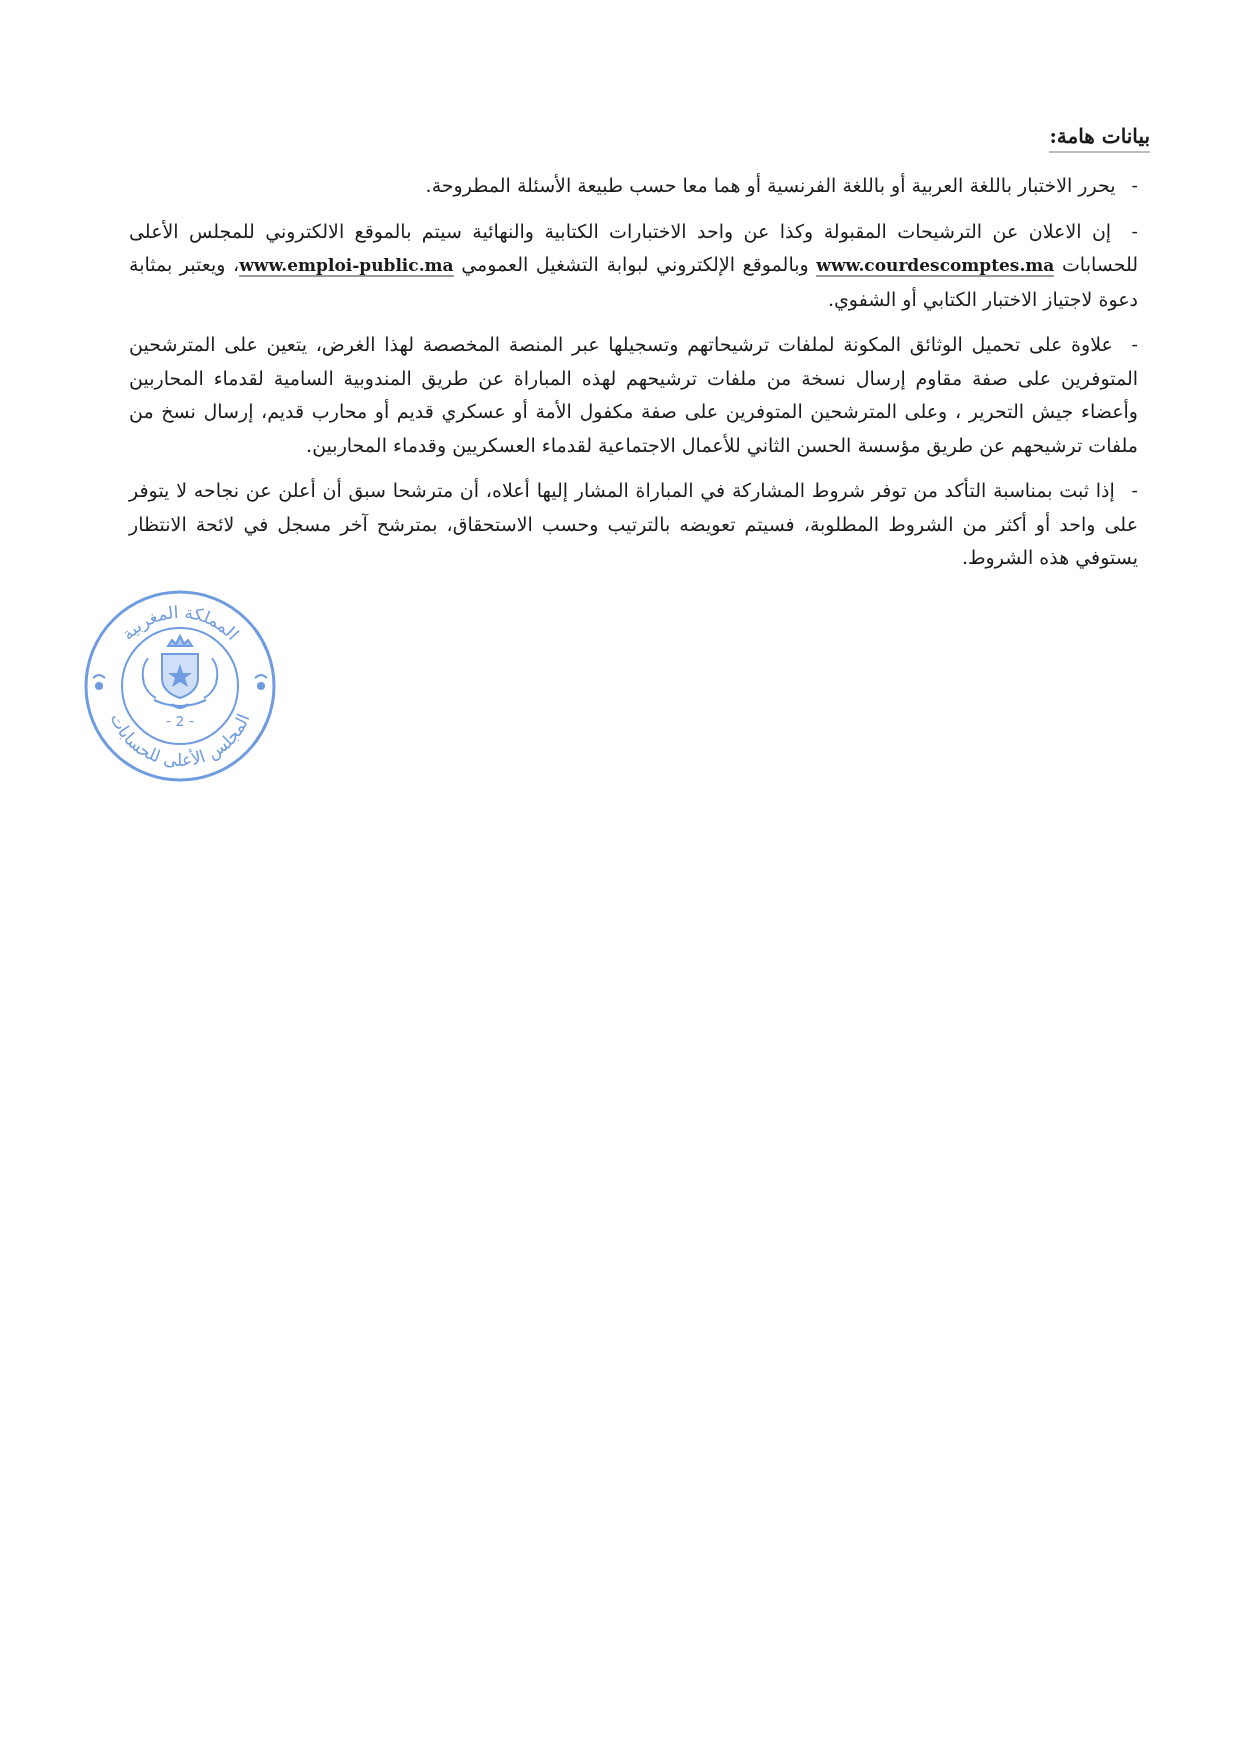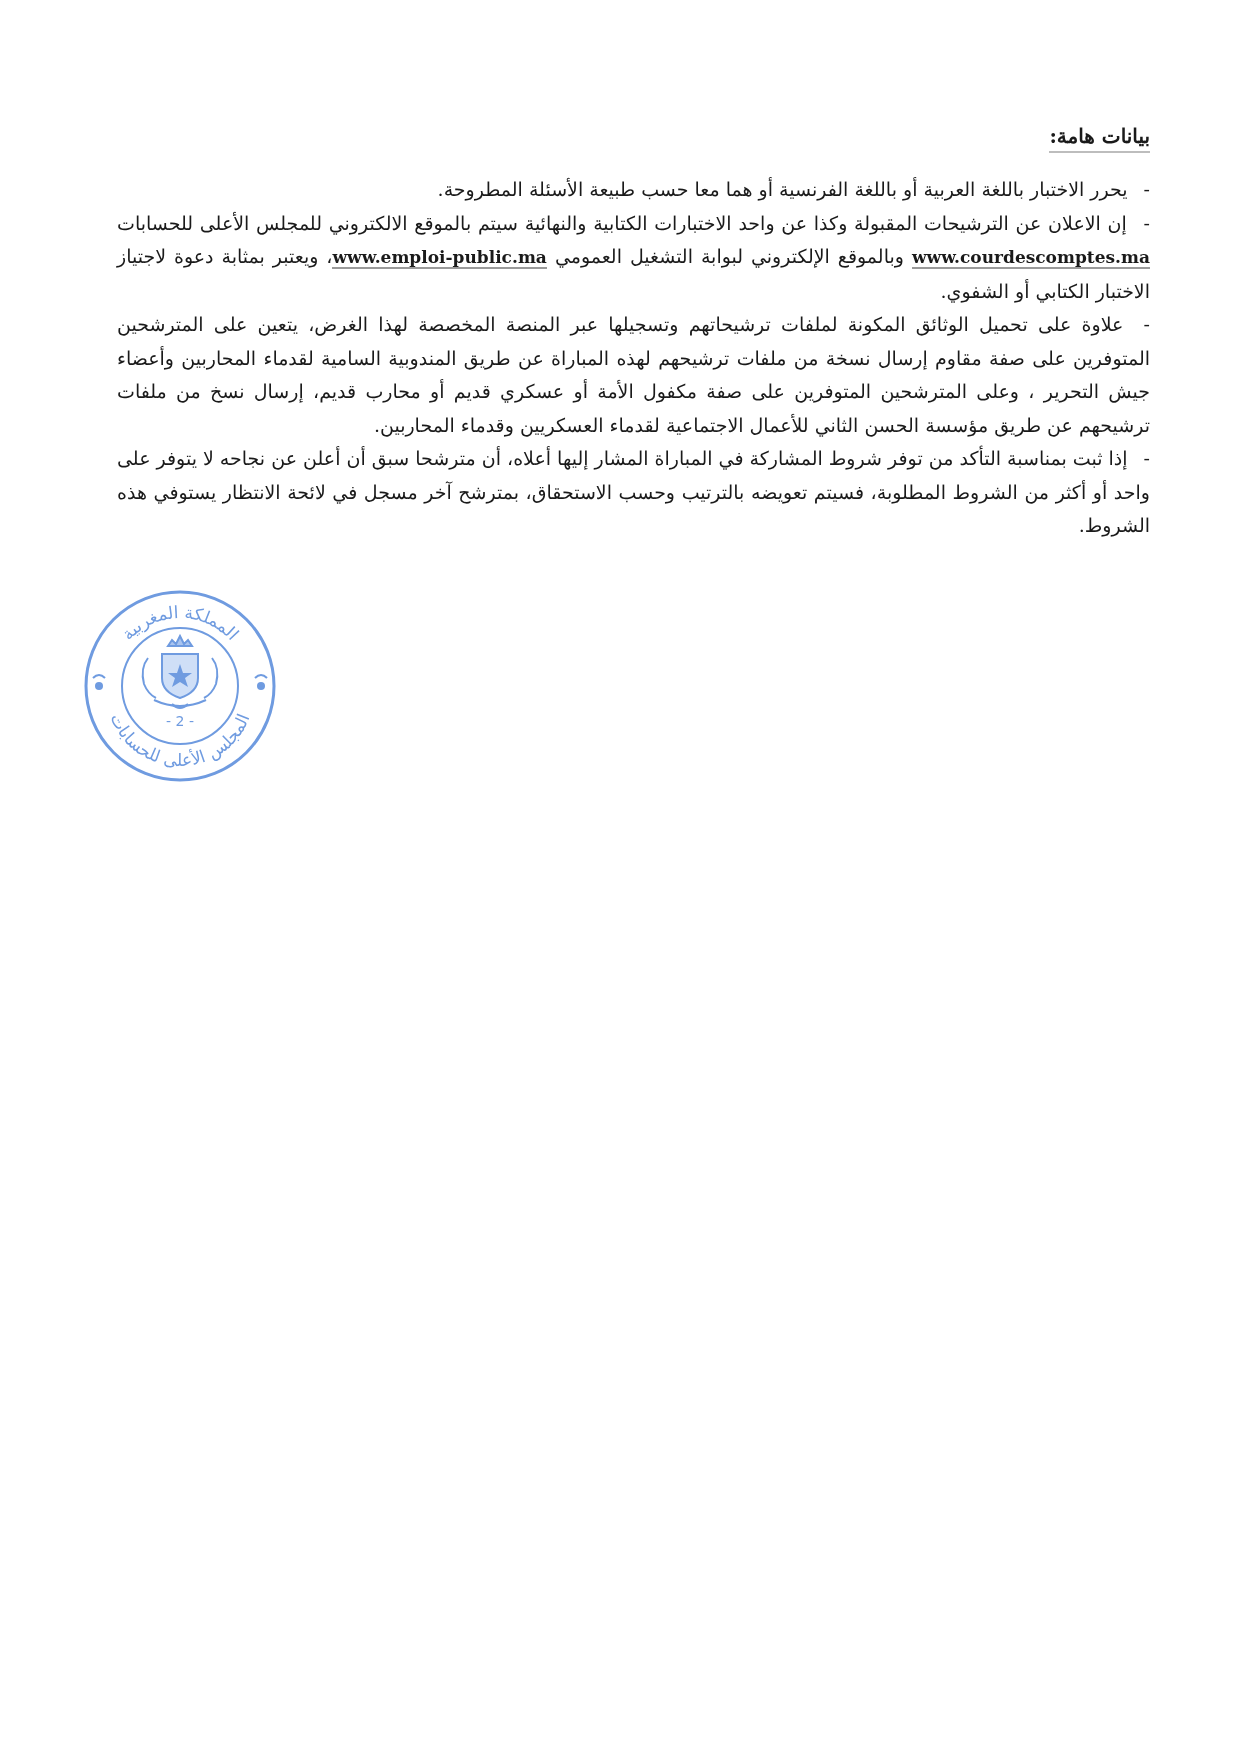--- a/index.html
+++ b/index.html
@@ -5,23 +5,23 @@
   html, body { margin: 0; padding: 0; background: #ffffff; }
   body { width: 1240px; height: 1754px; position: relative; overflow: hidden; }
   .page {
     position: absolute; left: 117px; top: 120px; width: 1033px;
     direction: rtl; text-align: justify;
     font-family: "DejaVu Serif", serif; color: #1a1a1a;
     font-size: 19px; line-height: 33.5px;
   }
   .title {
     font-weight: bold; font-size: 20px; display: inline-block;
-    border-bottom: 2px solid #bdbdbd; line-height: 30px; margin-bottom: 20px;
+    border-bottom: 2px solid #bdbdbd; line-height: 30px; margin-bottom: 4px;
   }
-  .para { margin: 0; text-align: justify; text-align-last: right; }
+  .para { margin: 12px; text-align: justify; text-align-last: right; }
   .para .dash { margin-left: 10px; }
   .url {
     direction: ltr; unicode-bidi: embed; font-family: "DejaVu Serif", serif;
     font-weight: bold; font-size: 17px; border-bottom: 2px solid #9a9a9a;
     color: #1a1a1a; text-decoration: none;
   }
   .stamp {
     position: absolute; left: 82px; top: 588px; width: 196px; height: 196px;
   }
 </style>

